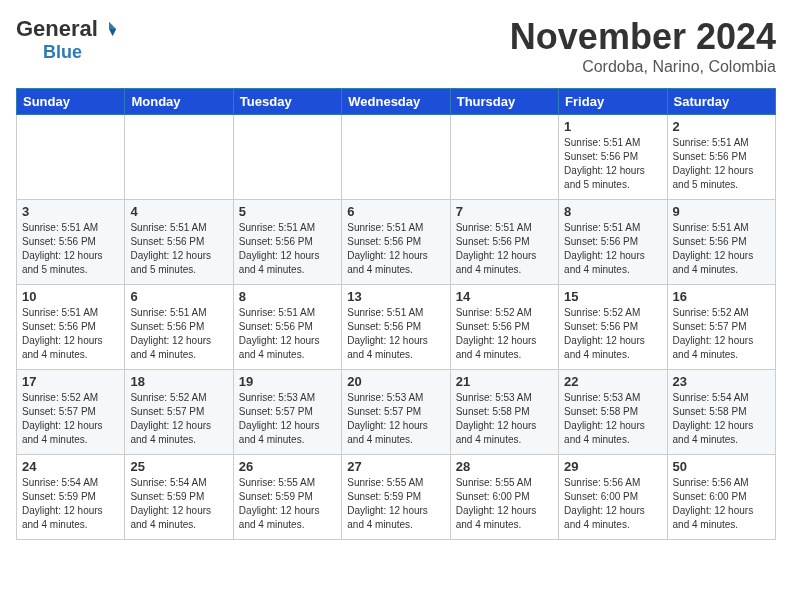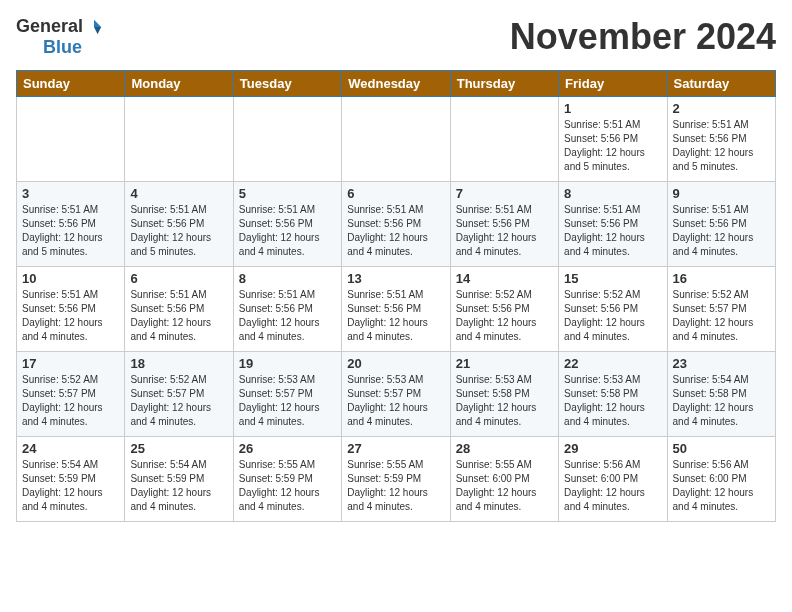--- a/index.html
+++ b/index.html
@@ -19,21 +19,21 @@
     .logo {
       display: flex;
       flex-direction: column;
       align-items: flex-start;
     }
     .logo-text {
       display: flex;
       align-items: center;
     }
     .logo-general {
-      font-size: 18px;
+      font-size: 22px;
       font-weight: bold;
       color: #333;
     }
     .logo-blue {
       font-size: 18px;
       font-weight: bold;
       color: #2e7ab5;
       margin-left: 27px;
     }
     .logo-icon {
@@ -52,21 +52,21 @@
     .location-title {
       font-size: 16px;
       color: #555;
     }
     .calendar {
       width: 100%;
       border-collapse: collapse;
       table-layout: fixed;
     }
     .calendar th {
-      background-color: #a16207;
+      background-color: #1d4ed8;
       color: #fff;
       text-align: left;
       padding: 5px 6px;
       font-size: 13px;
       font-weight: bold;
       border: 1px solid #2e7ab5;
     }
     .calendar td {
       vertical-align: top;
       border: 1px solid #ccc;
@@ -104,20 +104,21 @@
       <span class="logo-general">General</span>
       <svg class="logo-icon" viewBox="0 0 20 20">
         <polygon points="10,2 18,10 10,10" fill="#2e7ab5"></polygon>
         <polygon points="10,10 18,10 14,18" fill="#1a5a8a"></polygon>
       </svg>
     </div>
     <span class="logo-blue">Blue</span>
   </div>
   <div class="title-area">
     <div class="month-title">November 2024</div>
+    <div class="location-title">Cordoba, Narino, Colombia</div>
   </div>
 </div>
 
 <table class="calendar">
   <thead>
     <tr>
     <th>Sunday</th>
         <th>Monday</th>
         <th>Tuesday</th>
         <th>Wednesday</th>

